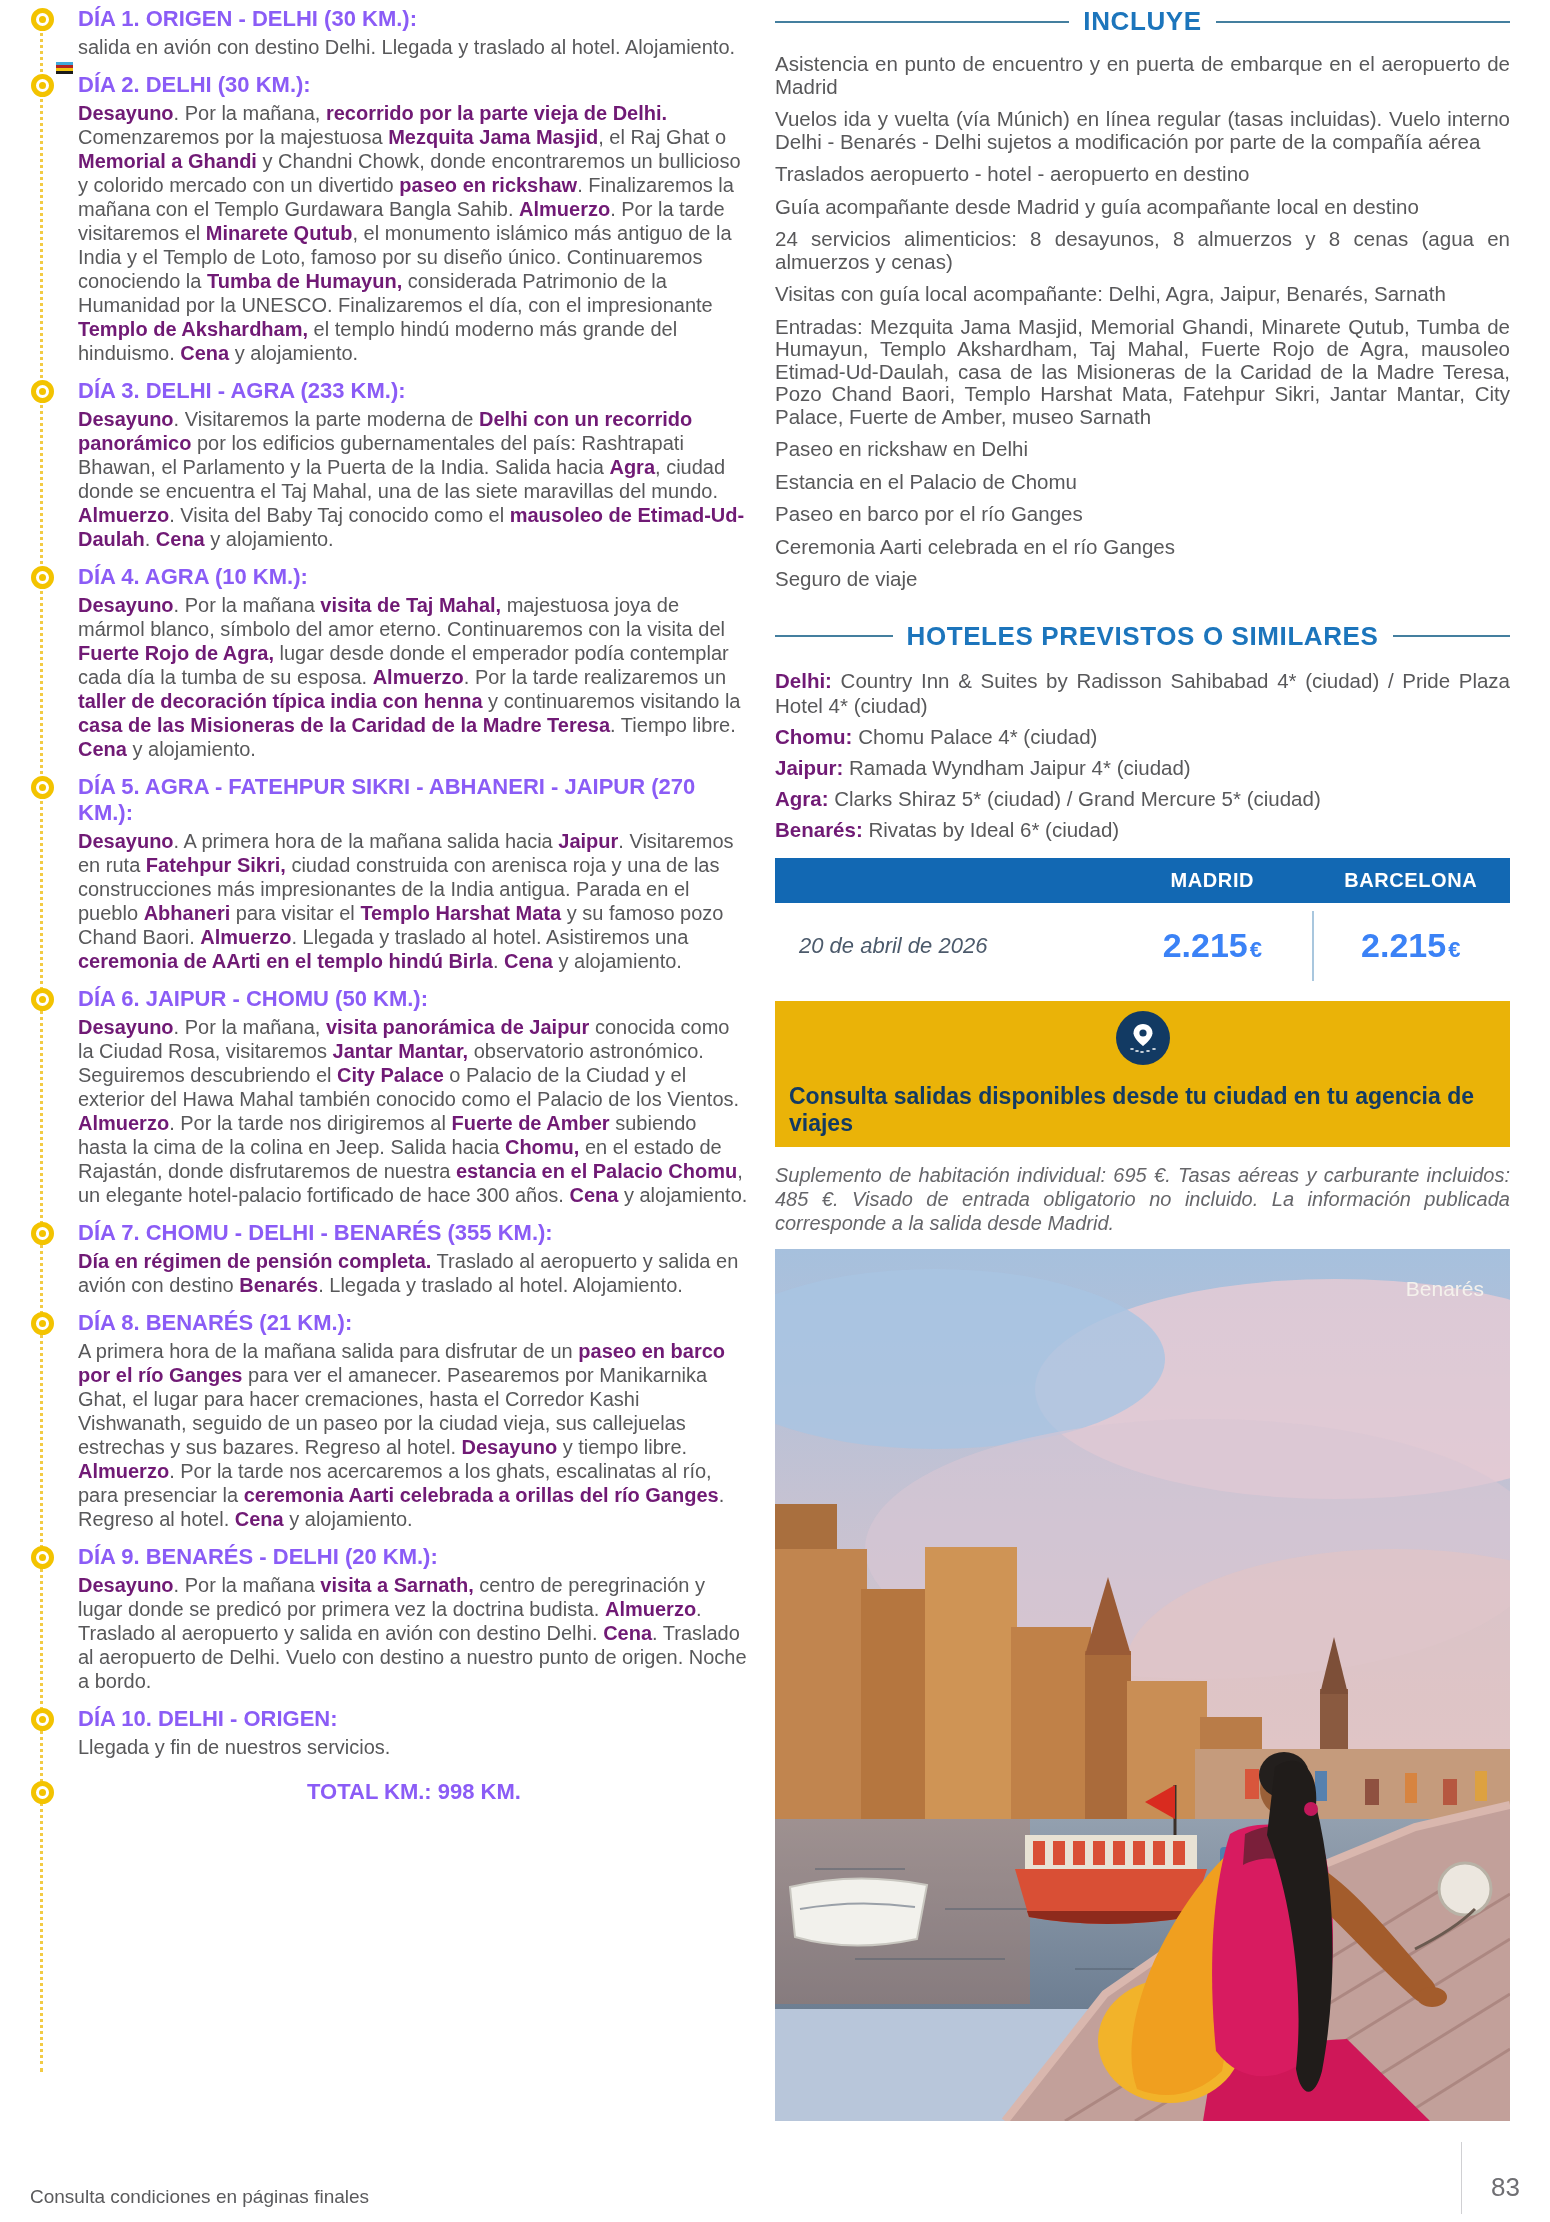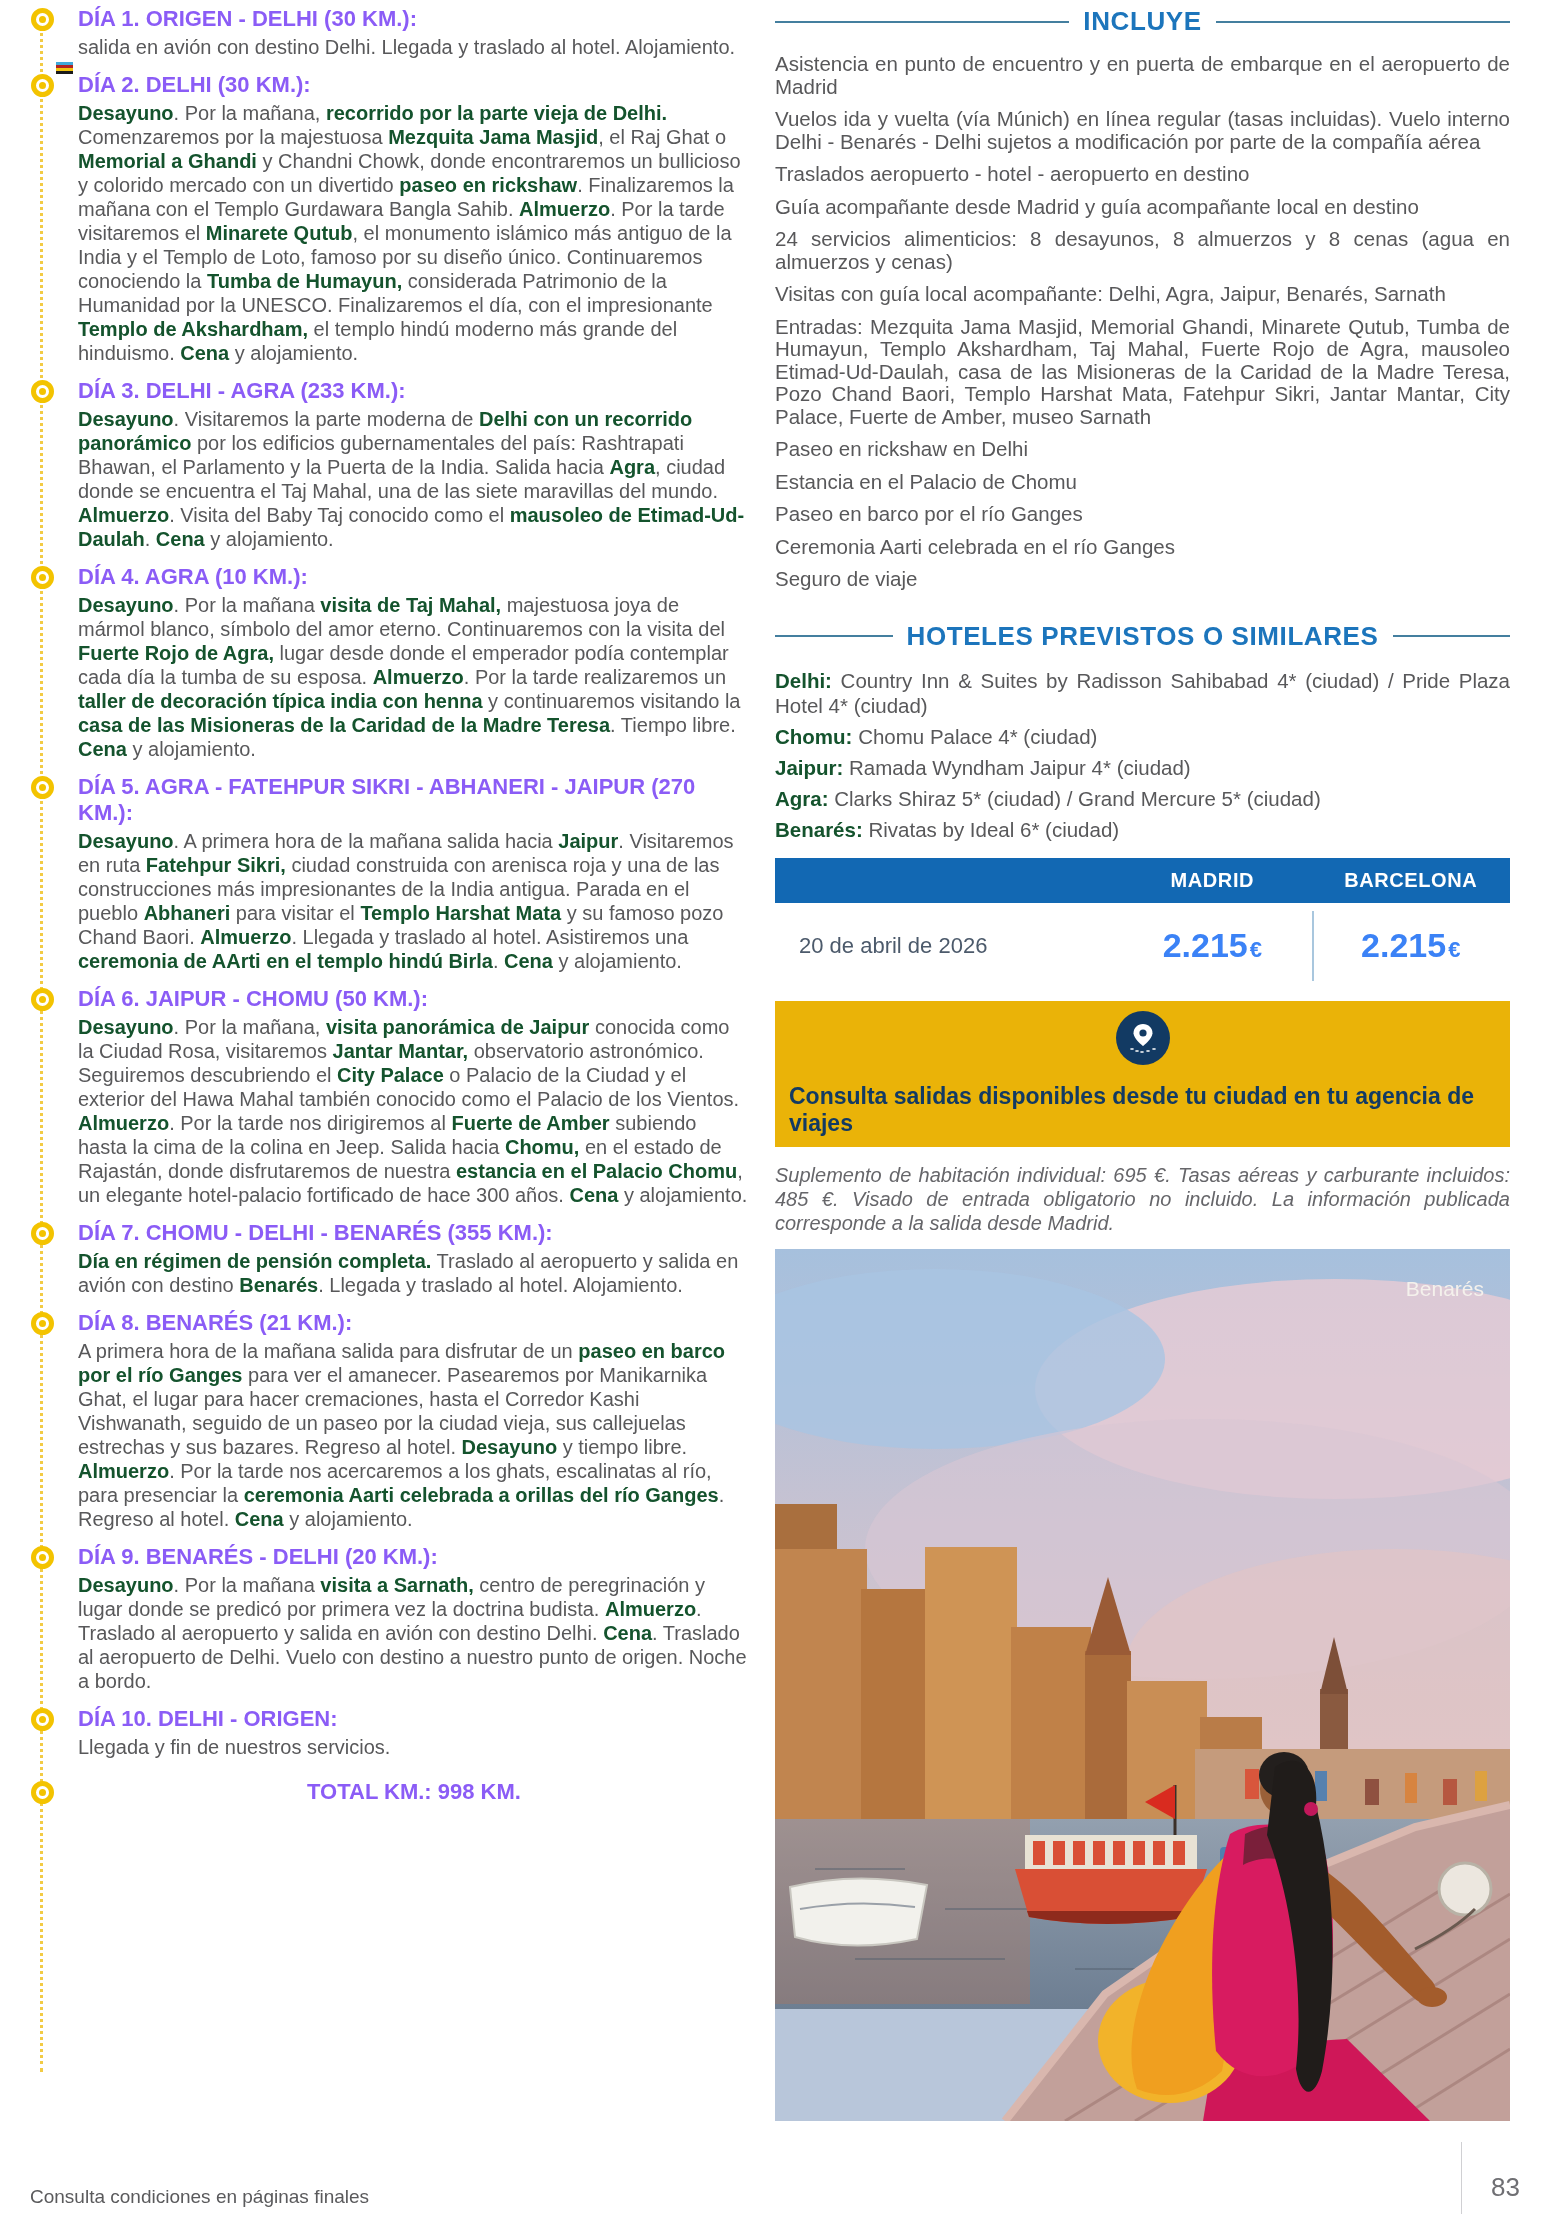--- a/index.html
+++ b/index.html
@@ -9,42 +9,42 @@
   
   .col-left{position:absolute;left:30px;top:6px;width:672px;padding-left:48px;box-sizing:content-box;}
   .dotline{position:absolute;left:10px;top:14px;height:2052px;width:0;border-left:3px dotted #f2cb44;}
   .day{position:relative;margin-bottom:13px;}
   .bullet{position:absolute;left:-47px;top:2px;width:13px;height:13px;background:#fff;
           border:5px solid #f3c300;border-radius:50%;}
   .bullet::after{content:"";position:absolute;left:3px;top:3px;right:3px;bottom:3px;
           background:#f3c300;border-radius:50%;}
   .day-title{margin:0 0 3px 0;font-size:22px;line-height:26px;color:#8b5cf6;font-weight:bold;}
   .day-body{margin:0;font-size:20px;line-height:24px;color:#58585a;}
-  .day-body .b,.hot-item .b{font-weight:bold;color:#14532d;}
+  .day-body .b,.hot-item .b{font-weight:bold;color:#701a75;}
   .total-row{position:relative;margin-top:20px;}
   .total-row .day-title{margin:0;text-align:center;}
   .origin-icon{position:absolute;left:26px;top:56px;width:17px;height:12px;}
   .origin-icon i{display:block;height:3px;}
 
   
   .col-right{position:absolute;left:775px;top:0;width:735px;}
   .sec-header{display:flex;align-items:center;gap:14px;margin:6px 0 16px 0;}
   .sec-header .rule{flex:1;height:2px;background:#447f9f;}
   .sec-header .label{color:#1c75bc;font-weight:bold;font-size:26px;letter-spacing:.6px;white-space:nowrap;}
   .inc-item{margin:0 0 10px 0;font-size:20.5px;line-height:22.5px;color:#58585a;text-align:justify;}
   .hotels-header{margin-top:30px;}
   .hot-item{margin:0 0 6px 0;font-size:20.5px;line-height:25px;color:#58585a;text-align:justify;}
 
   .price-table{margin-top:16px;}
   .pt-head{display:flex;height:45px;background:#1268b3;}
   .pt-head .pt-spacer{width:46%;}
   .pt-head .pt-col{width:27%;display:flex;align-items:center;justify-content:center;
        color:#ffffff;font-weight:bold;font-size:20px;letter-spacing:.6px;}
   .pt-row{display:flex;align-items:center;height:86px;position:relative;}
-  .pt-date{width:46%;box-sizing:border-box;padding-left:24px;font-size:22px;color:#4c5a6b;}
+  .pt-date{width:46%;box-sizing:border-box;padding-left:24px;font-size:22px;color:#4c5a6b;font-style:italic;}
   .pt-price{width:27%;text-align:center;font-weight:bold;color:#3b82f6;font-size:34px;}
   .pt-price .cur{font-size:22px;margin-left:2px;}
   .pt-sep{position:absolute;left:73%;top:8px;width:2px;height:70px;background:#a9c7de;}
 
   .banner{margin-top:12px;background:#eab308;display:flex;align-items:center;gap:18px;
           padding:10px 14px;min-height:62px;box-sizing:border-box;flex-direction:column;}
   .banner .pin-circle{width:54px;height:54px;border-radius:50%;background:#123a63;flex:none;
           display:flex;align-items:center;justify-content:center;}
   .banner .txt{color:#123a63;font-weight:bold;font-size:23px;line-height:27px;}
 

